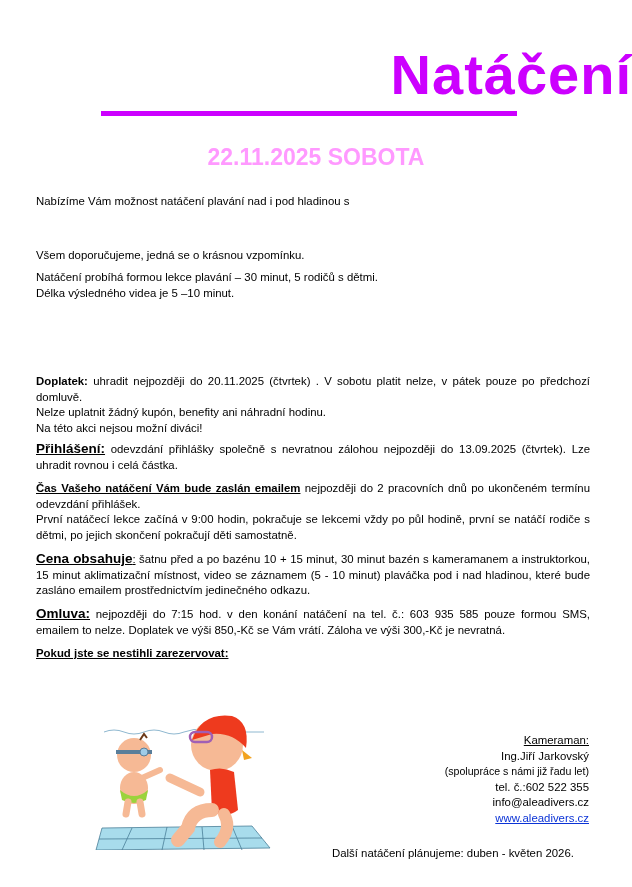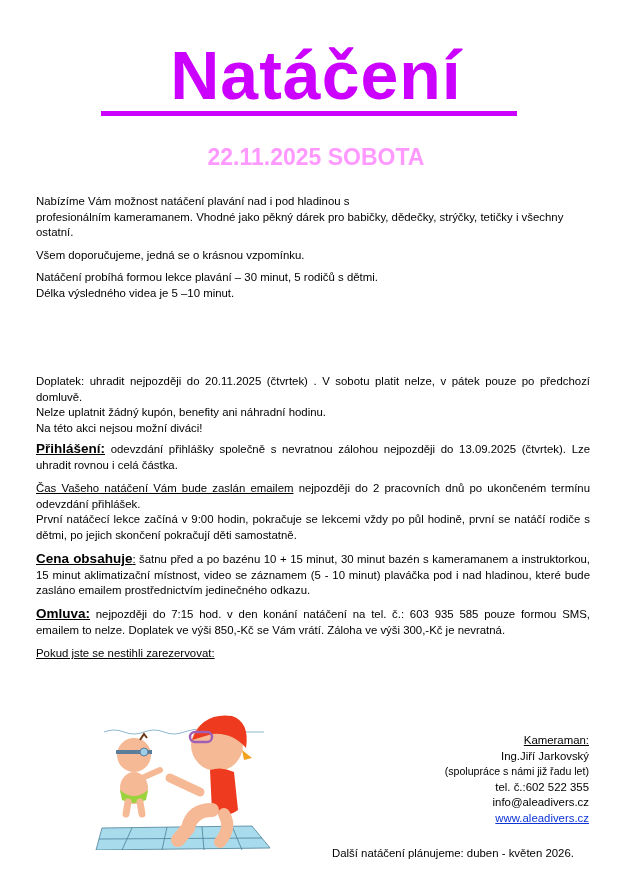--- a/index.html
+++ b/index.html
@@ -3,38 +3,38 @@
   <meta charset="utf-8">
   <style>
     html, body { margin: 0; padding: 0; background: #ffffff; }
     body {
       width: 632px; height: 887px; position: relative; overflow: hidden;
       font-family: "Liberation Sans", sans-serif; color: #000;
     }
     .page { position: absolute; left: 0; top: 0; width: 632px; height: 887px; }
     .title {
       position: absolute; left: 0; width: 632px; top: 30px;
-      text-align: center; font-weight: bold; color: #cc00ff;
-      font-size: 68px; line-height: 90px; letter-spacing: 1px;
+      text-align: right; font-weight: bold; color: #cc00ff;
+      font-size: 56px; line-height: 90px; letter-spacing: 1px;
     }
     .title-underline {
       position: absolute; left: 101px; width: 315px; top: 111px; height: 5px;
       background: #cc00ff;
     }
     .date {
       position: absolute; left: 0; width: 632px; top: 143px;
       text-align: center; font-weight: bold; color: #ff99ff;
       font-size: 23px; line-height: 28px;
     }
     .body-text {
       position: absolute; left: 36px; width: 554px;
       font-size: 11.4px; line-height: 15.5px; text-align: justify;
     }
     .body-text p { margin: 0; }
-    .b { font-weight: normal; }
+    .b { font-weight: bold; }
     .u { text-decoration: underline; }
     .h-big { font-size: 13.5px; font-weight: bold; text-decoration: underline; }
     .bullets { margin: 0; padding: 0; list-style: none; }
     .bullets li { position: relative; padding-left: 32px; }
     .bullets li::before {
       content: ""; position: absolute; left: 14px; top: 6px; width: 4px; height: 4px; background: #000;
     }
     .illustration { position: absolute; left: 92px; top: 710px; width: 200px; height: 140px; }
     .contact {
       position: absolute; right: 43px; top: 733px; text-align: right;
@@ -49,21 +49,20 @@
 <body>
 
 <div class="page">
 
   <div class="title">Natáčení</div>
   <div class="title-underline" style="left:101px;width:416px;"></div>
   <div class="date">22.11.2025 SOBOTA</div>
 
   <div class="body-text" style="top:194px;">
     <p>Nabízíme Vám možnost natáčení plavání nad i pod hladinou s</p>
-    <p style="text-align:left;">profesionálním kameramanem. Vhodné jako pěkný dárek pro babičky, dědečky, strýčky, tetičky i všechny ostatní.</p>
   </div>
   <div class="body-text" style="top:248px;">
     <p>Všem doporučujeme, jedná se o krásnou vzpomínku.</p>
   </div>
   <div class="body-text" style="top:270px;">
     <p>Natáčení probíhá formou lekce plavání – 30 minut, 5 rodičů s dětmi.</p>
     <p>Délka výsledného videa je 5 –10 minut.</p>
   </div>
 
 

